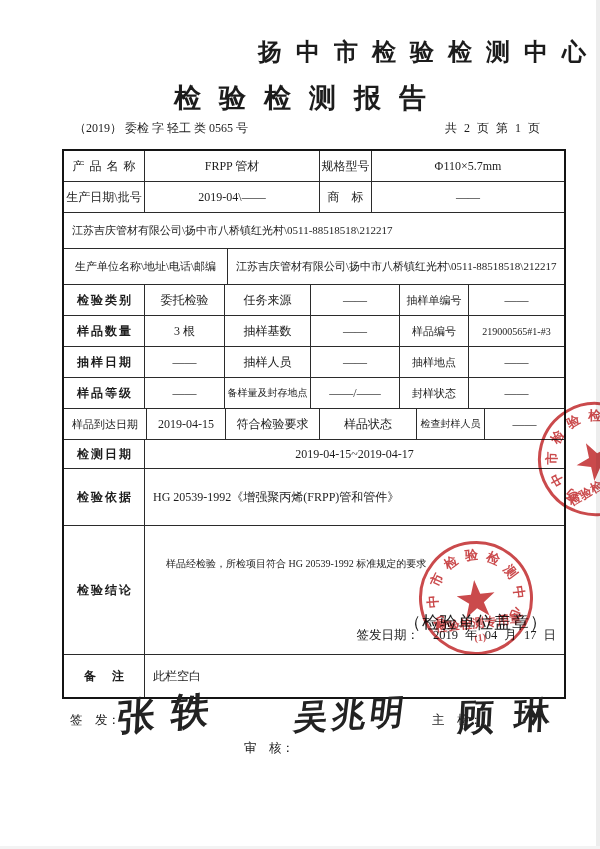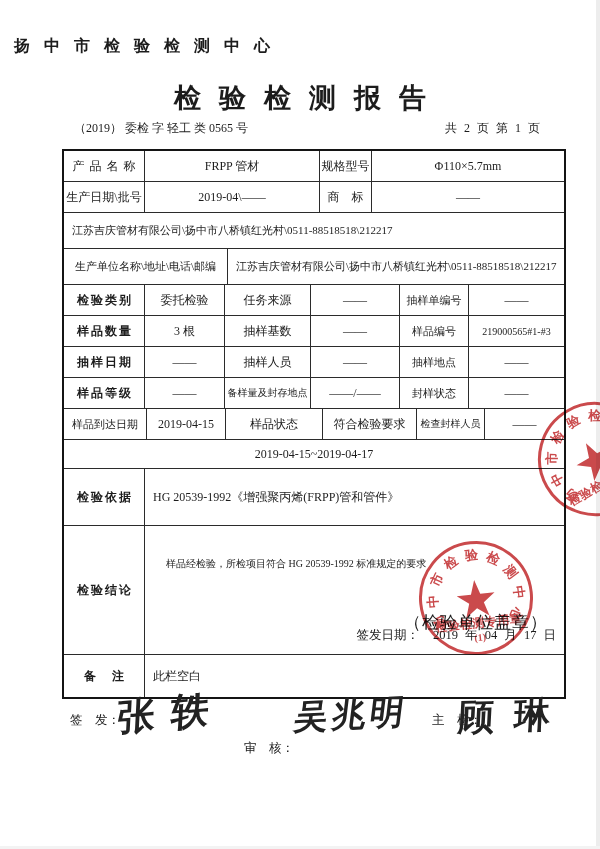--- a/index.html
+++ b/index.html
@@ -7,22 +7,22 @@
   .page {
     position:relative; width:600px; height:849px; background:#ffffff;
     overflow:hidden; color:var(--ink);
     font-family:"Liberation Serif","DejaVu Serif",serif;
   }
   .edge-right { position:absolute; right:0; top:0; width:4px; height:100%; background:#ededed; }
   .edge-bottom { position:absolute; left:0; bottom:0; width:100%; height:3px; background:#f3f3f3; }
 
   
   .org-title {
-    position:absolute; top:36px; left:0; width:100%; text-align:left;
-    font-size:16px; font-weight:bold; letter-spacing:14px; text-indent:14px; white-space:nowrap;
+    position:absolute; top:36px; left:0; width:100%; text-align:right;
+    font-size:24px; font-weight:bold; letter-spacing:14px; text-indent:14px; white-space:nowrap;
   }
   .report-title {
     position:absolute; top:80px; left:0; width:100%; text-align:center;
     font-size:27px; font-weight:bold; letter-spacing:18px; text-indent:18px; white-space:nowrap;
   }
   .meta-row {
     position:absolute; top:120px; left:74px; width:468px;
     display:flex; justify-content:space-between; font-size:12px;
   }
   .meta-row .pageinfo { letter-spacing:2px; }
@@ -161,27 +161,28 @@
       <div class="cell" style="width:80px">——</div>
       <div class="cell s10" style="width:86px">备样量及封存地点</div>
       <div class="cell" style="width:89px">——/——</div>
       <div class="cell s11" style="width:69px">封样状态</div>
       <div class="cell" style="flex:1">——</div>
     </div>
 
     <div class="trow" style="height:30px">
       <div class="cell s11" style="width:82px">样品到达日期</div>
       <div class="cell" style="width:79px">2019-04-15</div>
+      <div class="cell" style="width:94px">符合检验要求</div>
       <div class="cell" style="width:97px">样品状态</div>
-      <div class="cell" style="width:94px">符合检验要求</div>
       <div class="cell s10" style="width:68px">检查封样人员</div>
       <div class="cell" style="flex:1">——</div>
     </div>
 
     <div class="trow" style="height:28px">
+      <div class="cell ls2" style="width:80px">检测日期</div>
       <div class="cell" style="flex:1">2019-04-15~2019-04-17</div>
     </div>
 
     <div class="trow" style="height:56px">
       <div class="cell ls2" style="width:80px">检验依据</div>
       <div class="cell lt" style="flex:1">HG 20539-1992《增强聚丙烯(FRPP)管和管件》</div>
     </div>
 
     <div class="trow" style="height:128px">
       <div class="cell ls2" style="width:80px">检验结论</div>

